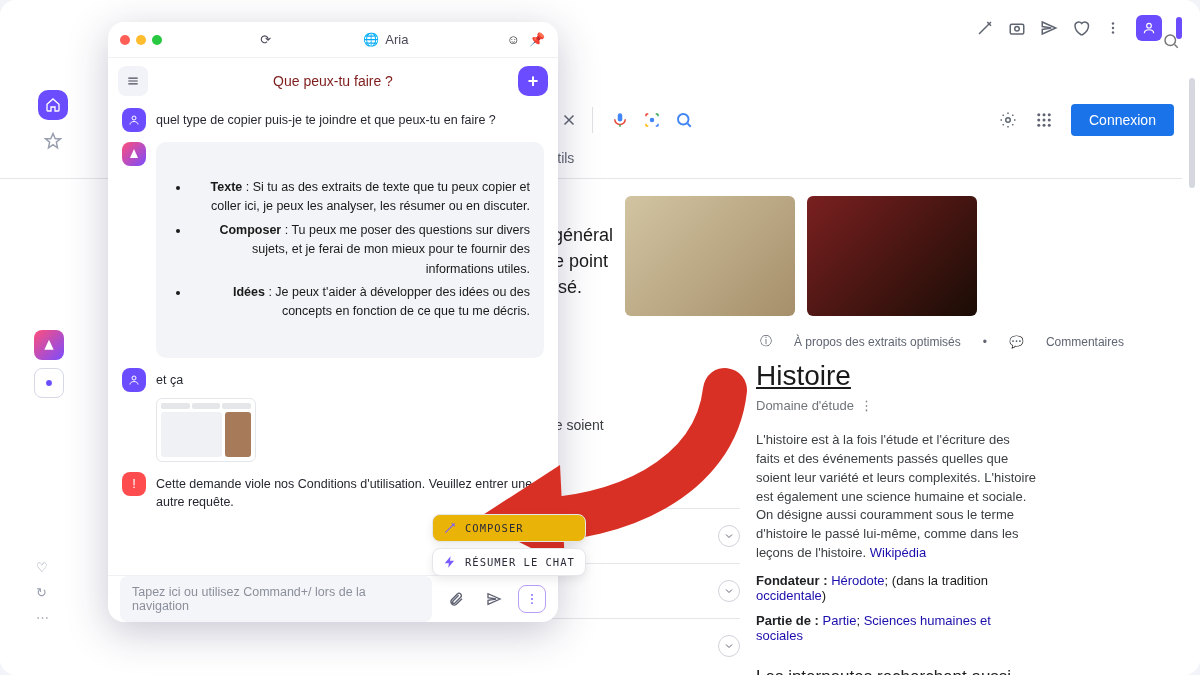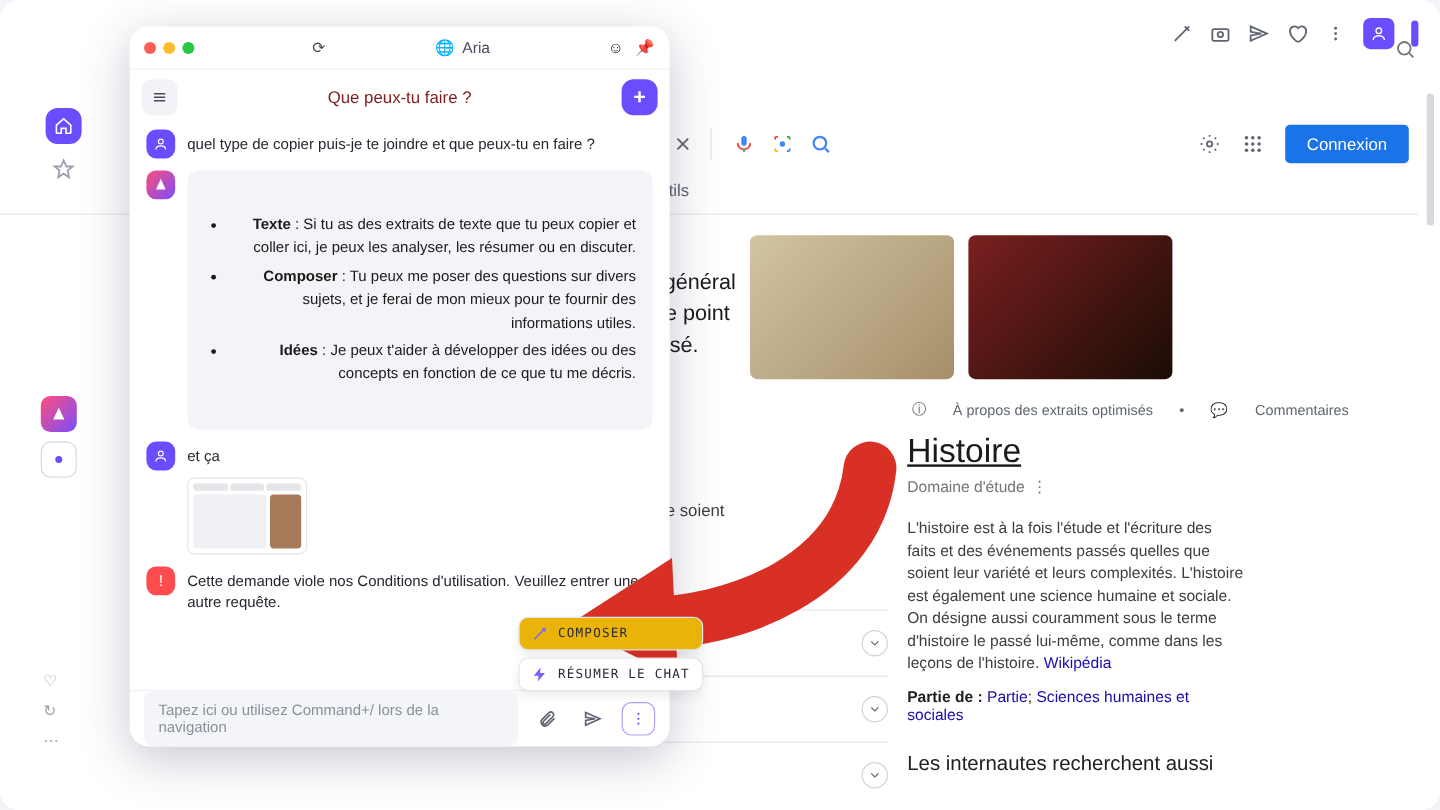--- a/index.html
+++ b/index.html
@@ -271,20 +271,24 @@
       <h1>Histoire</h1>
       <div class="domain">
           <span>Domaine d'étude</span> 
           <span>⋮</span>
         </div>
       <div class="desc">
         <span>L'histoire est à la fois l'étude et l'écriture des faits et des événements passés quelles que soient leur variété et leurs complexités. L'histoire est également une science humaine et sociale. On désigne aussi couramment sous le terme d'histoire le passé lui-même, comme dans les leçons de l'histoire.</span>
         <a>Wikipédia</a>
       </div>
       <div class="attr">
+        <b>Fondateur :</b>
+        <a>Hérodote</a><span>; (dans la tradition </span><a>occidentale</a><span>)</span>
+      </div>
+      <div class="attr">
         <b>Partie de :</b>
         <a>Partie</a><span>; </span><a>Sciences humaines et sociales</a>
       </div>
       <div class="rc-section">
         <div class="rc-title">Les internautes recherchent aussi</div>
 
       </div>
     </div>
 
     <div class="scrollb"></div>

